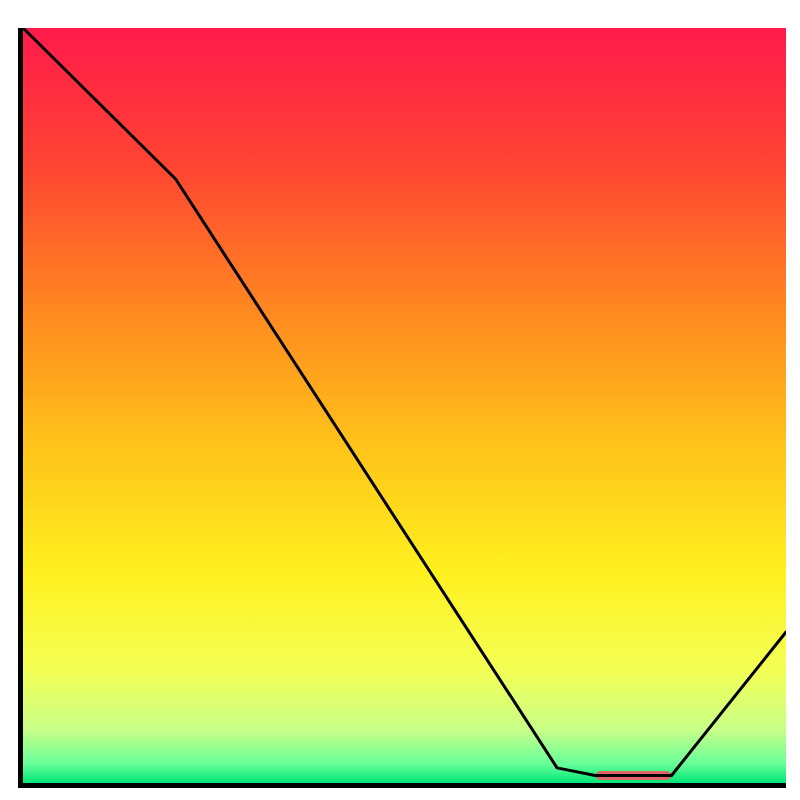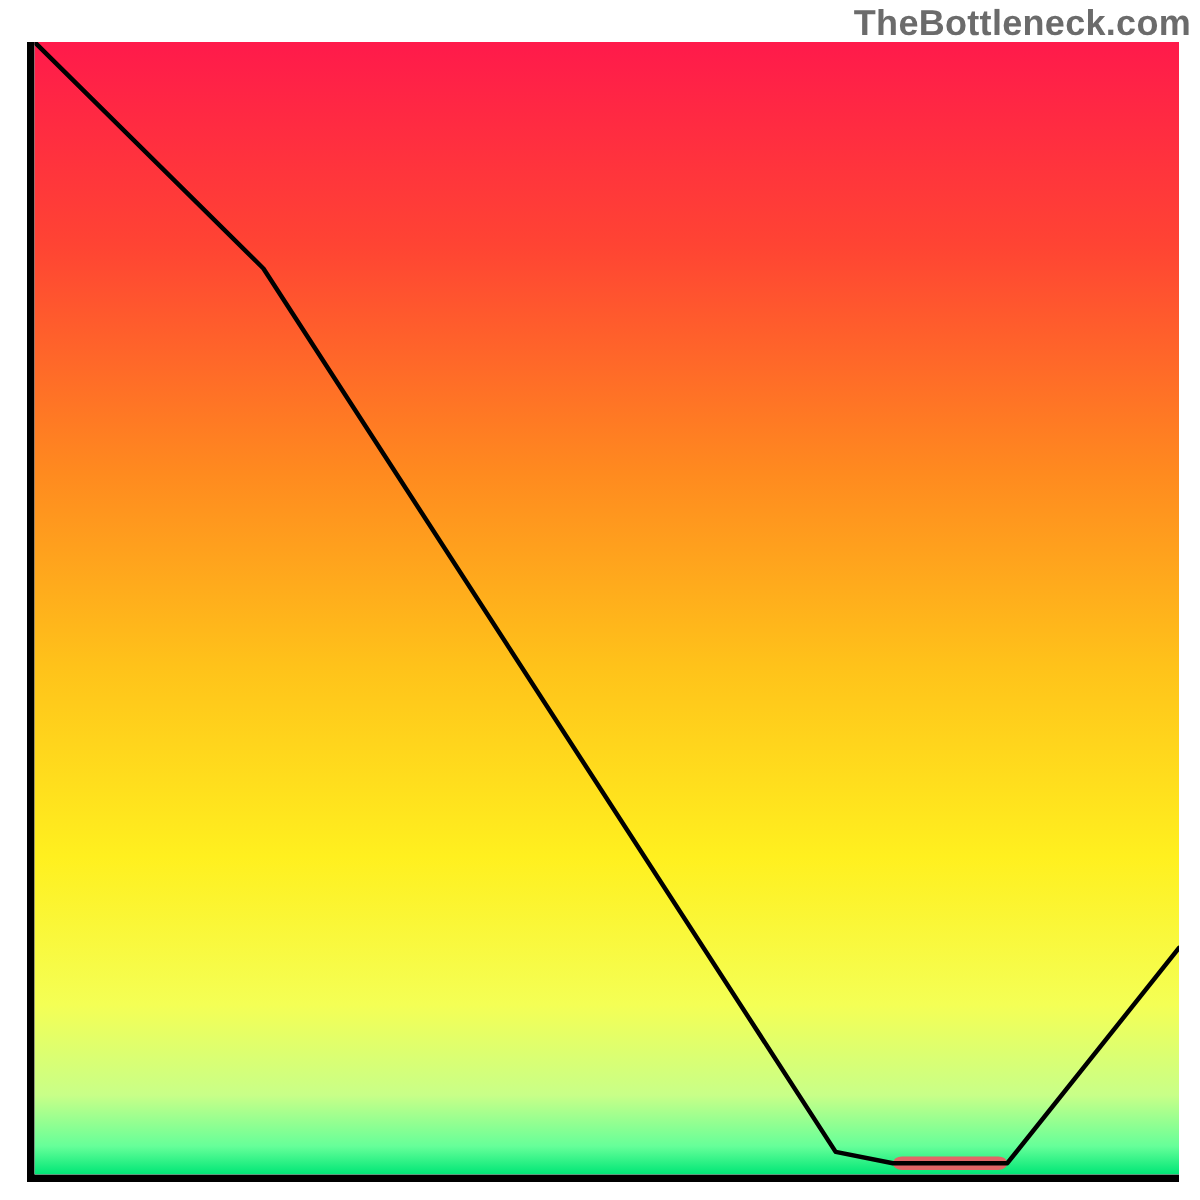--- a/index.html
+++ b/index.html
@@ -40,21 +40,20 @@
     display: block;
     width: 100%;
     height: 100%;
   }
 </style>
 </head>
 <body>
 
 <div class="stage">
 
-  <div class="watermark">TheBottleneck.com</div>
 
   <div class="plot-wrap">
     <svg class="plot" viewBox="0 0 100 100" preserveAspectRatio="none">
       <defs>
         <linearGradient id="bg-grad" x1="0" y1="0" x2="0" y2="1">
 
         <stop offset="0%" stop-color="#ff1a4b"></stop>
             <stop offset="18%" stop-color="#ff4433"></stop>
             <stop offset="38%" stop-color="#ff8a1f"></stop>
             <stop offset="55.00000000000001%" stop-color="#ffc21a"></stop>

